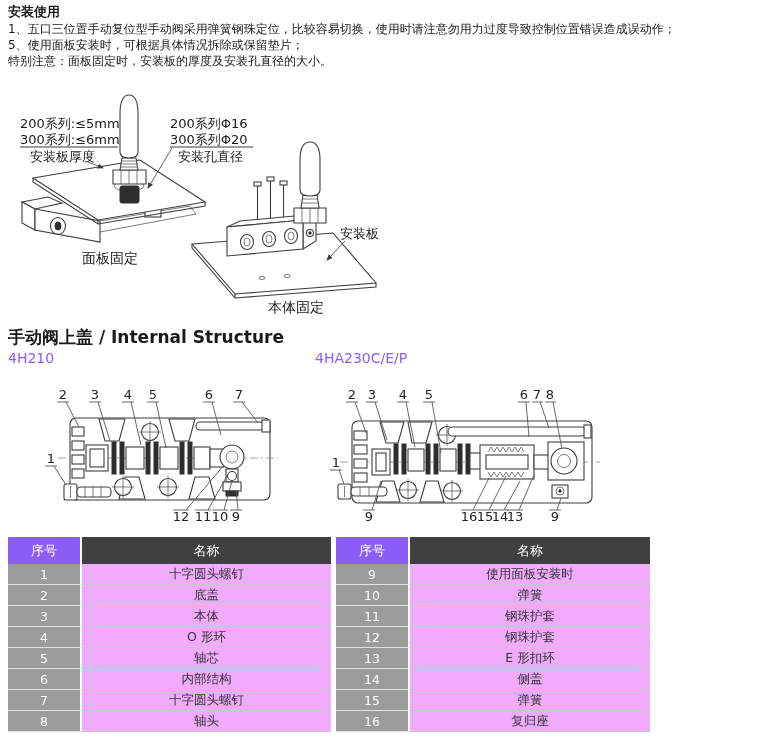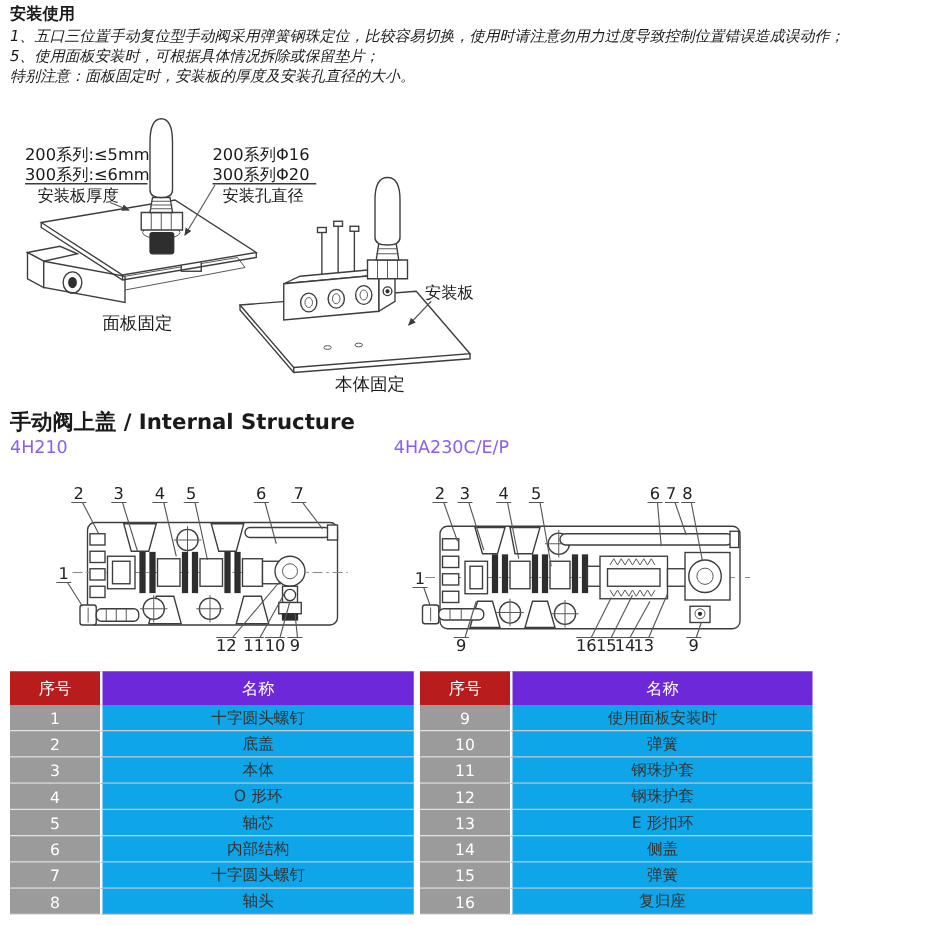--- a/index.html
+++ b/index.html
@@ -5,21 +5,21 @@
   html,body{margin:0;padding:0;}
   body{
     width:760px;height:740px;position:relative;overflow:hidden;
     background:#fff;font-family:"DejaVu Sans","Liberation Sans",sans-serif;
     color:#1a1a1a;
   }
   .abs{position:absolute;}
   
   #install{left:8px;top:3px;width:748px;}
   #install .title{font-size:13px;font-weight:bold;line-height:18px;}
-  #install .line{font-size:12px;line-height:16px;white-space:nowrap;font-style:italic;}
+  #install .line{font-size:12px;line-height:16px;white-space:nowrap;}
   
   #structure-heading{left:8px;top:326px;font-size:17px;font-weight:bold;}
   .model-label{top:350px;font-size:14px;color:#8b5cf6;}
   #model-left{left:8px;}
   #model-right{left:315px;}
   svg{position:absolute;left:0;}
   svg text{font-family:"DejaVu Sans","Liberation Sans",sans-serif;fill:#1a1a1a;}
   .lbl{font-size:13px;}
   .cap{font-size:14px;}
   .callout{font-size:13px;fill:#222;}
@@ -29,24 +29,24 @@
   .leader{stroke:#555;stroke-width:0.9;fill:none;}
   .thin{stroke:#5a5a5a;stroke-width:0.8;fill:none;}
   .cl{stroke:#888;stroke-width:0.8;stroke-dasharray:8 3 2 3;fill:none;}
   
   .parts-table{position:absolute;top:537px;border-collapse:separate;border-spacing:0;table-layout:fixed;}
   #table-left{left:8px;}
   #table-right{left:336px;}
   .parts-table th,.parts-table td{padding:0;text-align:center;overflow:hidden;}
   .parts-table th{height:27px;font-size:13px;font-weight:normal;color:#fff;}
   .parts-table td{height:20px;font-size:12.5px;border-bottom:1px solid #c9c9c9;}
-  .th-no{background:#b91c1c;}
-  .th-name{background:#6d28d9;border-left:2px solid #fff;}
+  .th-no{background:#8b5cf6;}
+  .th-name{background:#404040;border-left:2px solid #fff;}
   .td-no{background:#9b9b9b;color:#fff;border-bottom:1px solid #e3e3e3 !important;}
-  .td-name{background:#0ea5e9;color:#333;border-left:2px solid #fff;}
+  .td-name{background:#f0abfc;color:#333;border-left:2px solid #fff;}
   #table-left .td-no,#table-left .th-no{width:72px;}
   #table-left .td-name,#table-left .th-name{width:249px;}
   #table-right .td-no,#table-right .th-no{width:72px;}
   #table-right .td-name,#table-right .th-name{width:240px;}
 </style>
 </head>
 <body>
 
 <div class="abs" id="install">
   <div class="title">安装使用</div>

